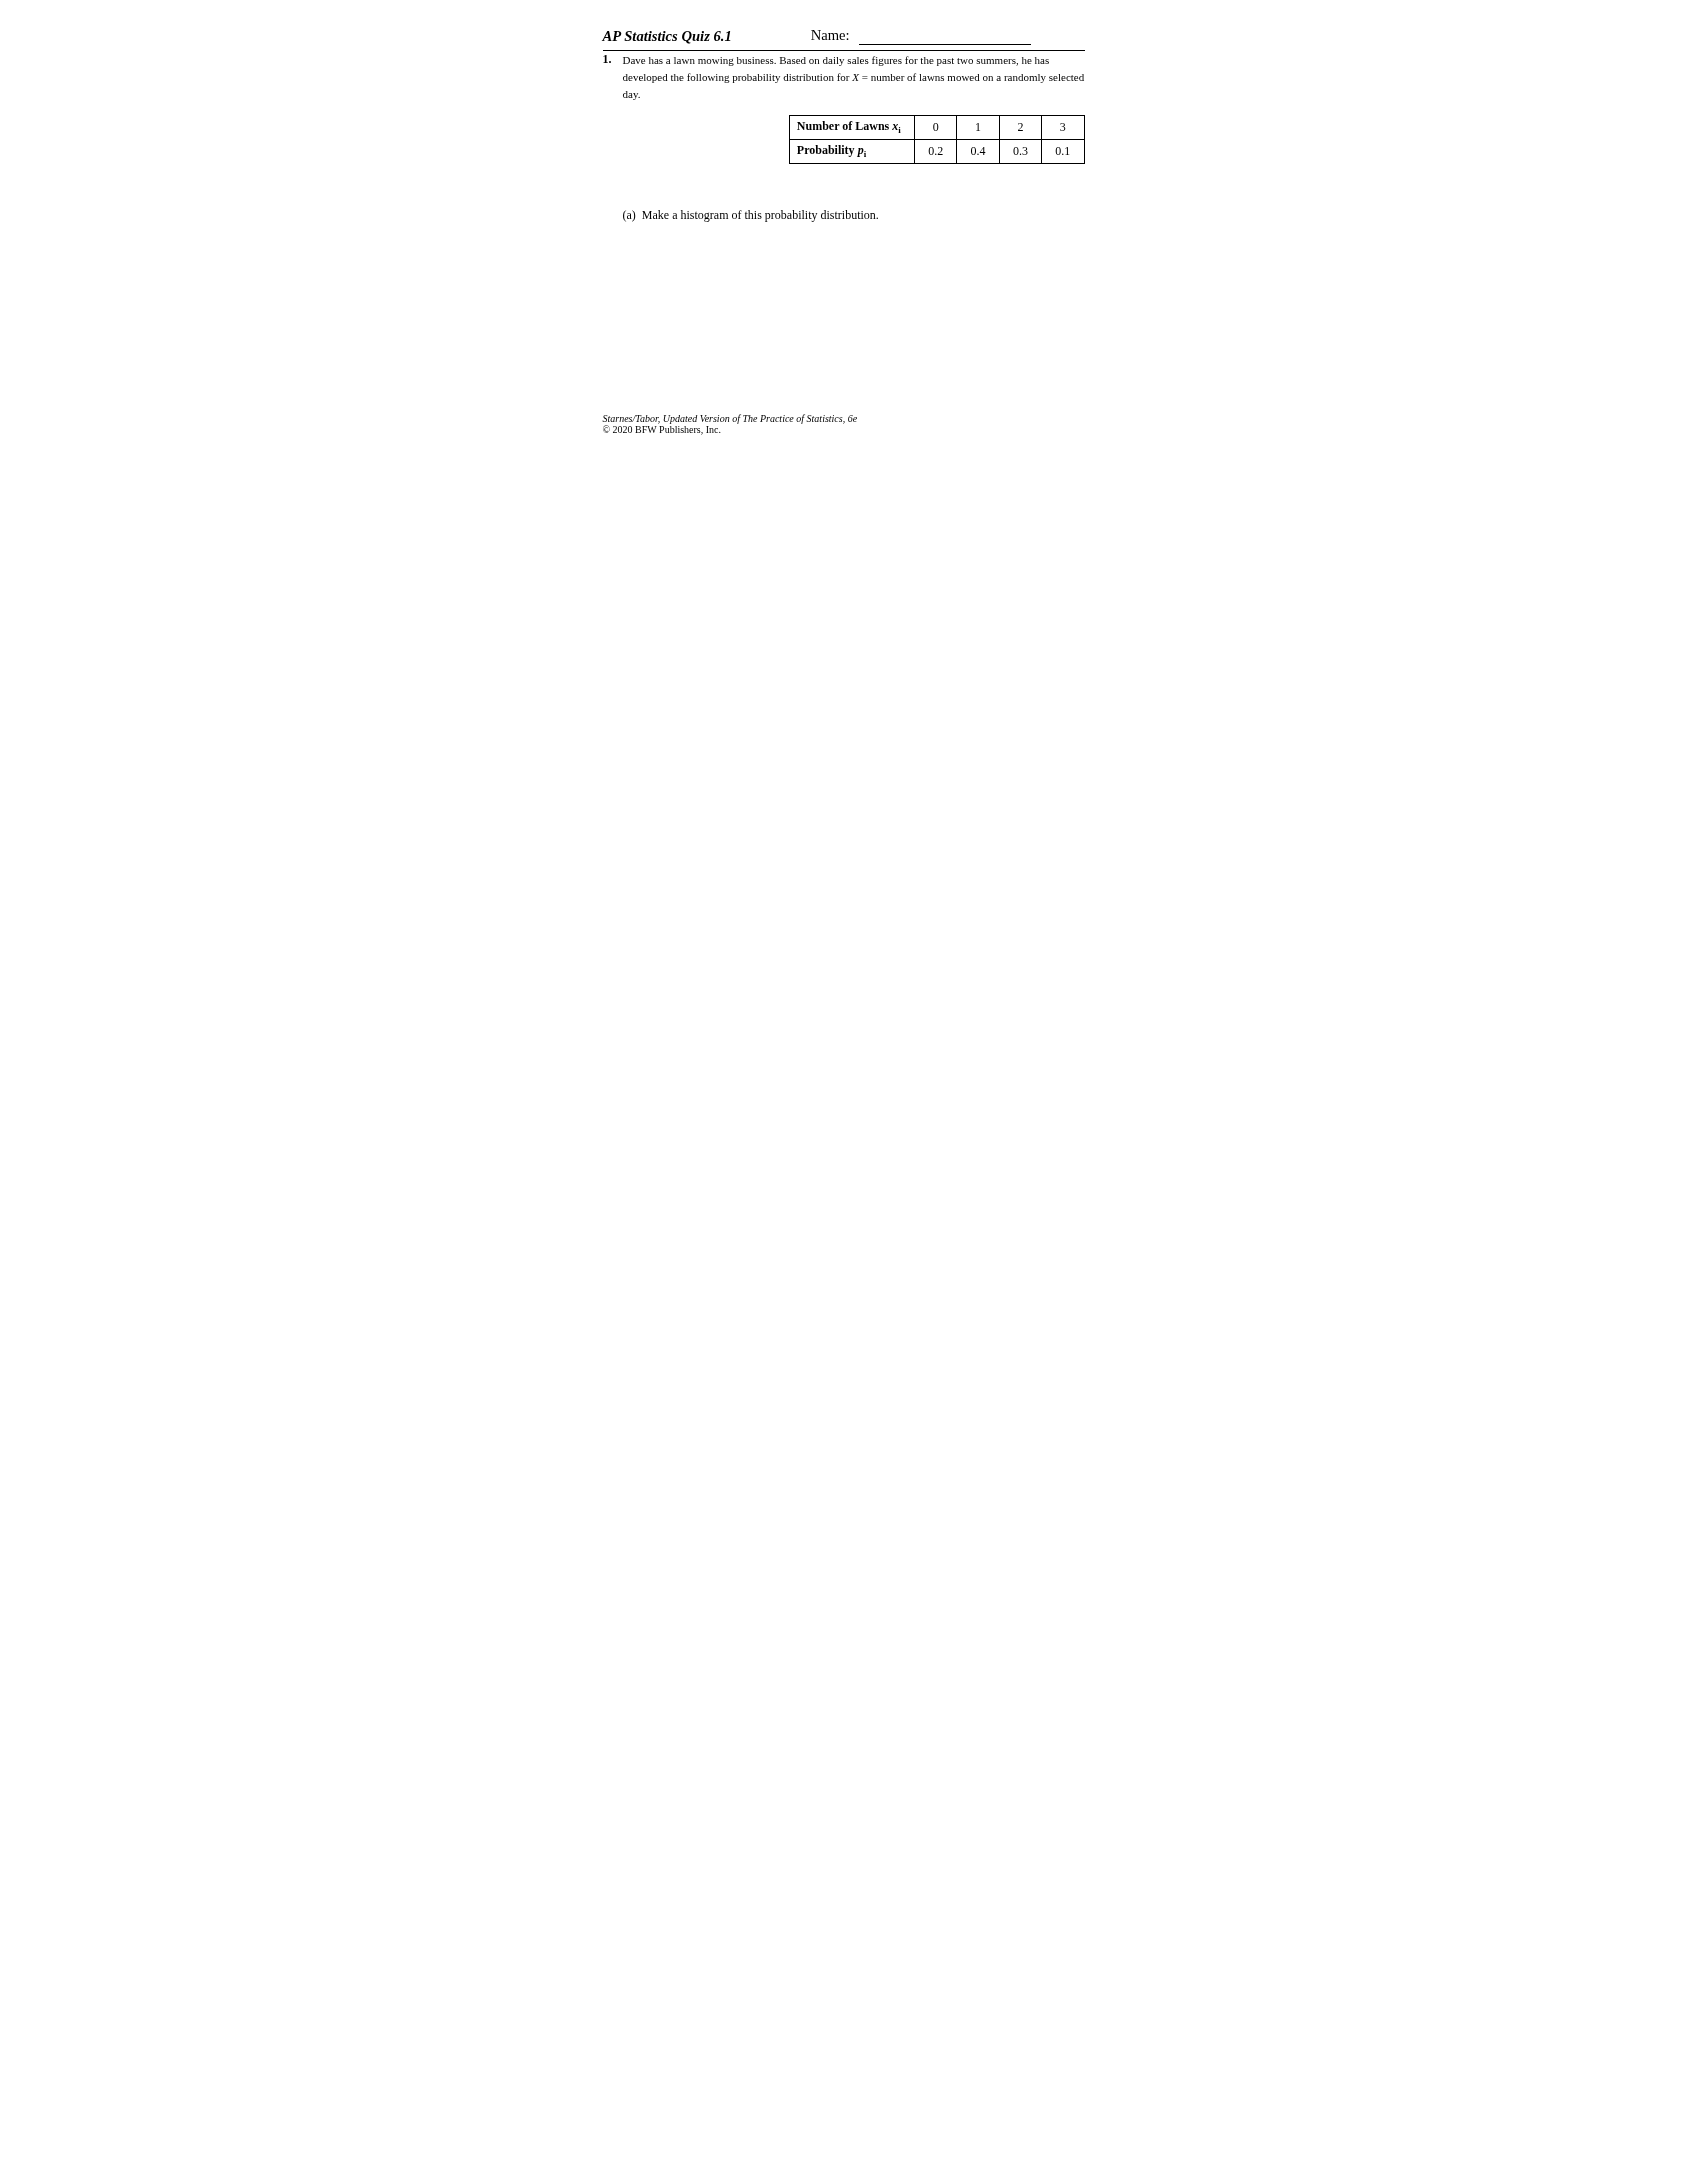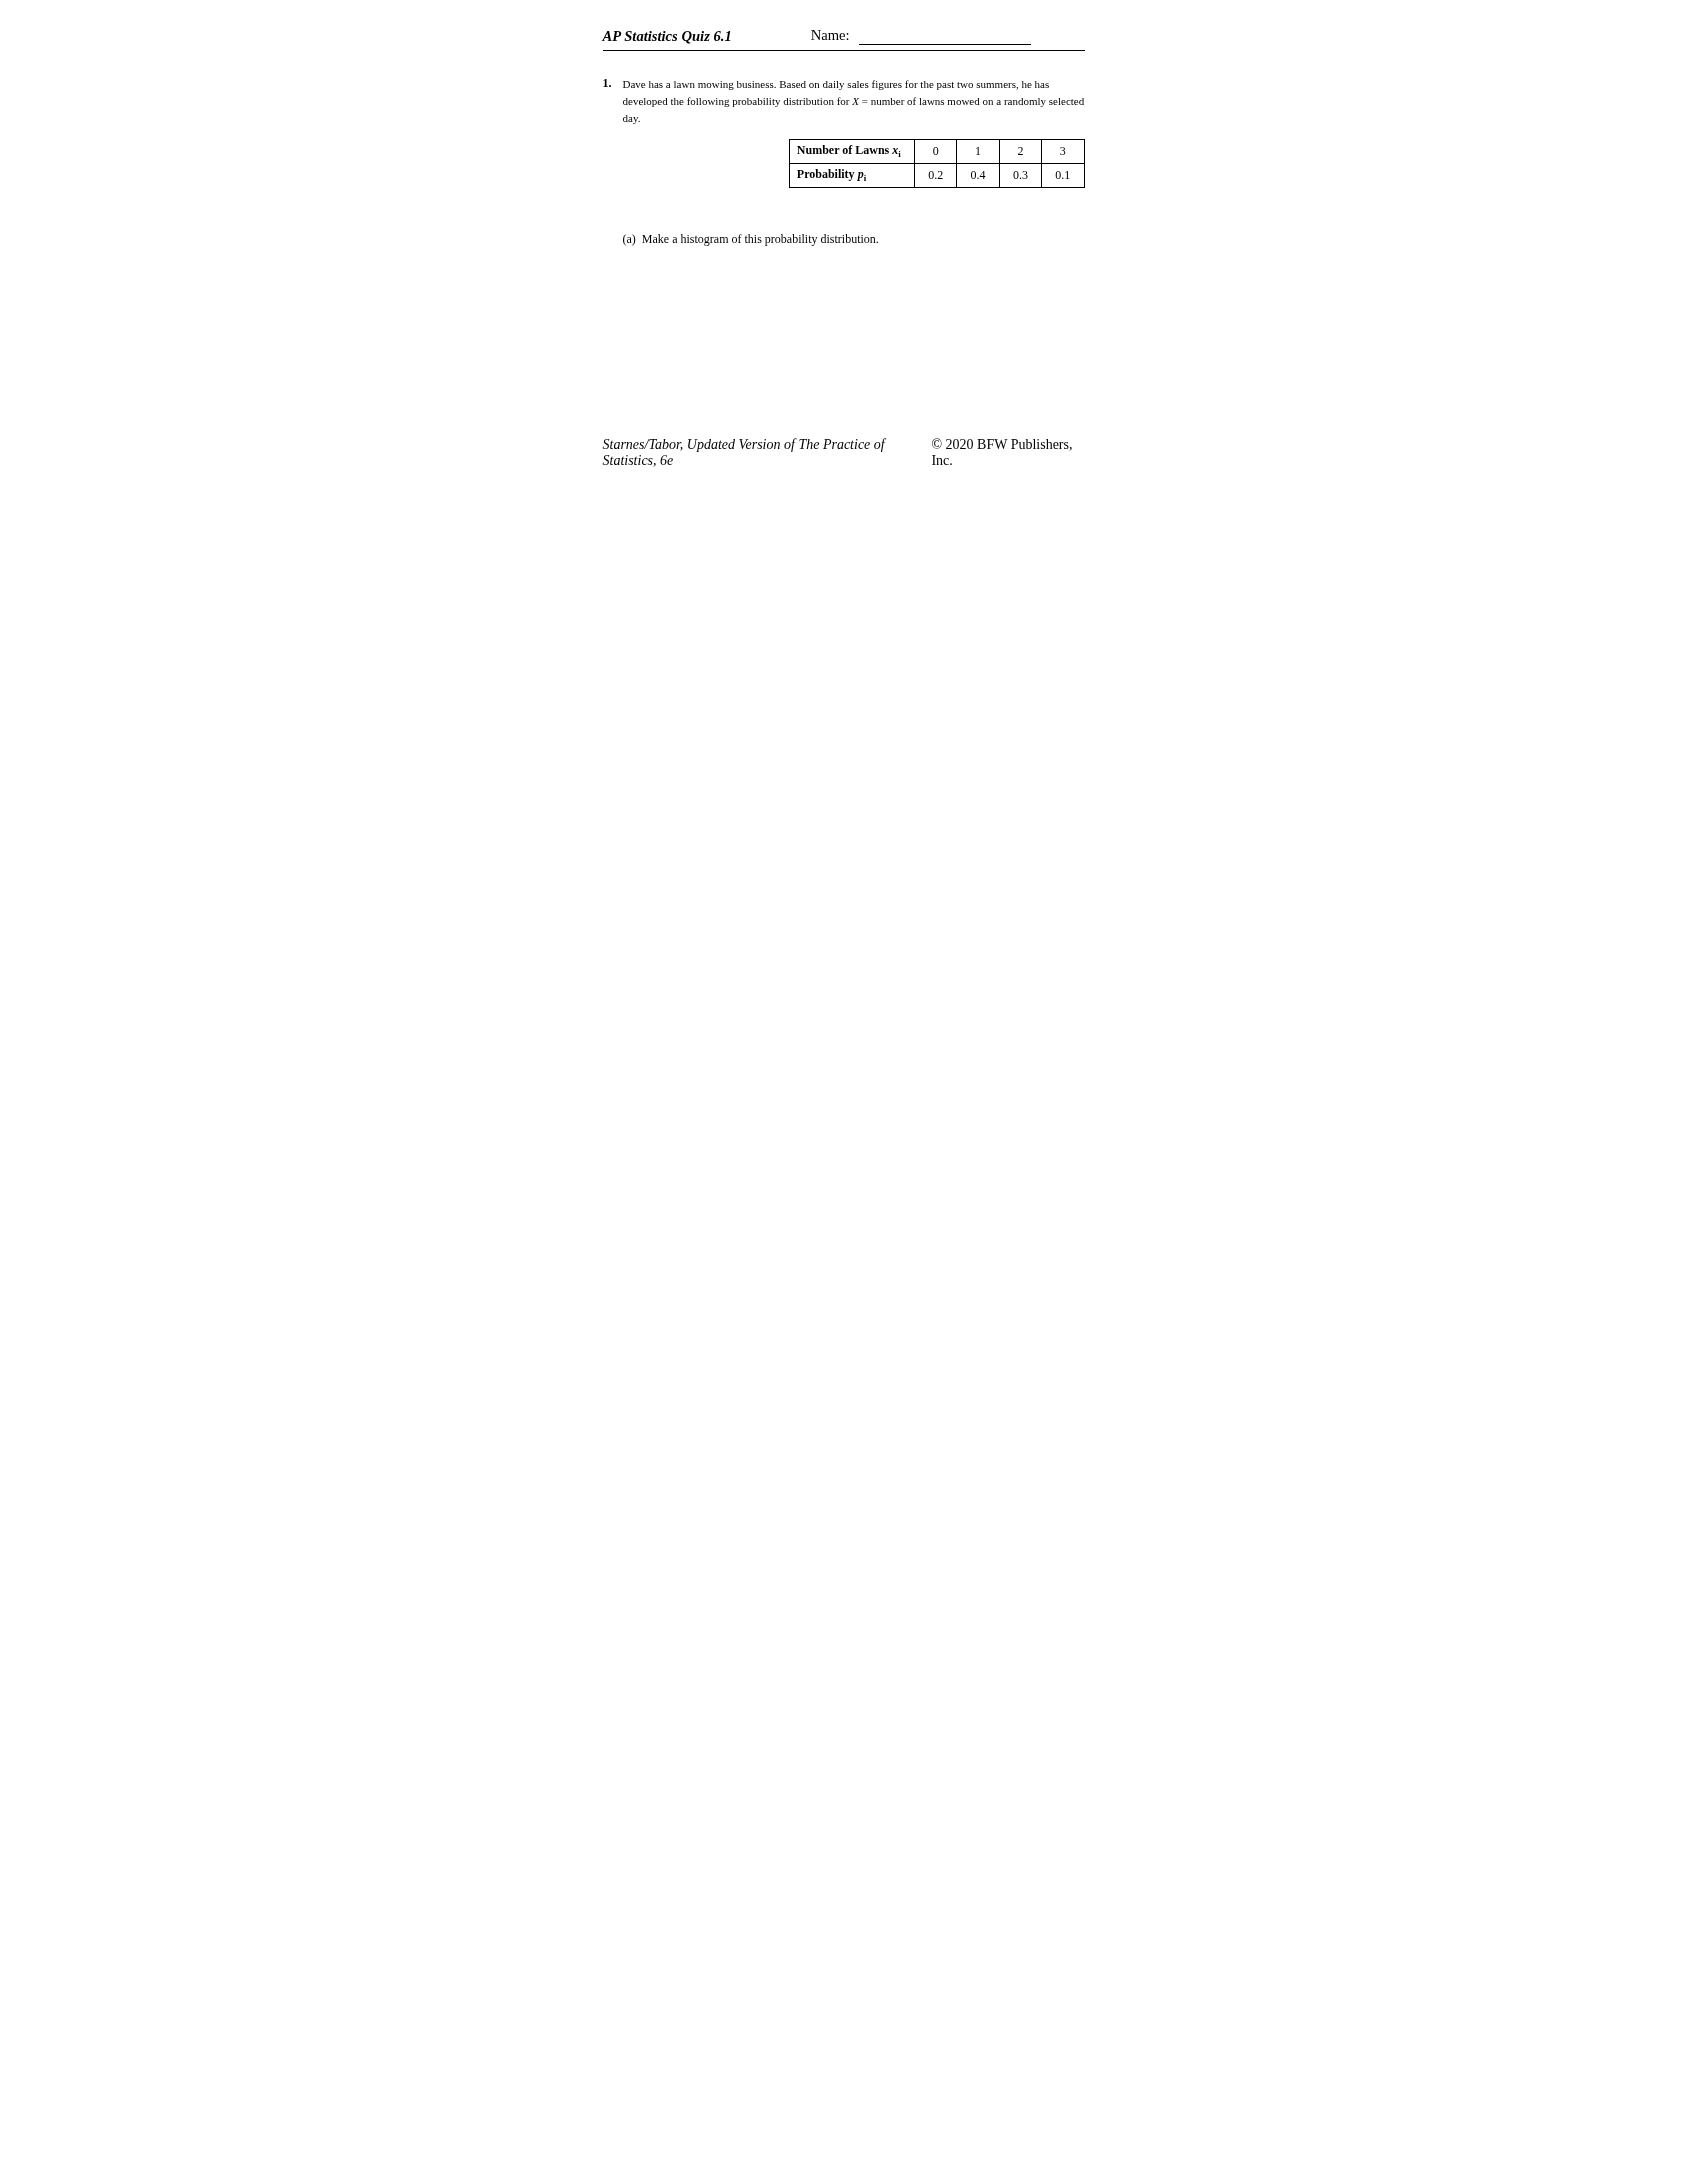--- a/index.html
+++ b/index.html
@@ -17,21 +17,21 @@
       margin: 0 auto;
       padding: 26.5px 40px 26.5px 40px;
     }
 
     .header {
       display: flex;
       justify-content: space-between;
       align-items: flex-end;
       border-bottom: 1.3px solid #000;
       padding-bottom: 5px;
-      margin-bottom: 25px;
+      margin-bottom: 1px;
     }
 
     .header-title {
       font-size: 14.6px;
       font-weight: bold;
       font-style: italic;
     }
 
     .header-name {
       font-size: 14.6px;
@@ -112,23 +112,24 @@
     }
 
     .answer-space-large {
       height: 198px;
     }
 
     .footer {
       display: flex;
       justify-content: space-between;
       margin-top: 40px;
-      font-size: 14px;
+      font-size: 10px;
       font-style: italic;
       border-top: none;
+      flex-direction: column;
     }
 
     .footer-left {
       font-style: italic;
     }
 
     .footer-right {
       font-style: normal;
     }
 

